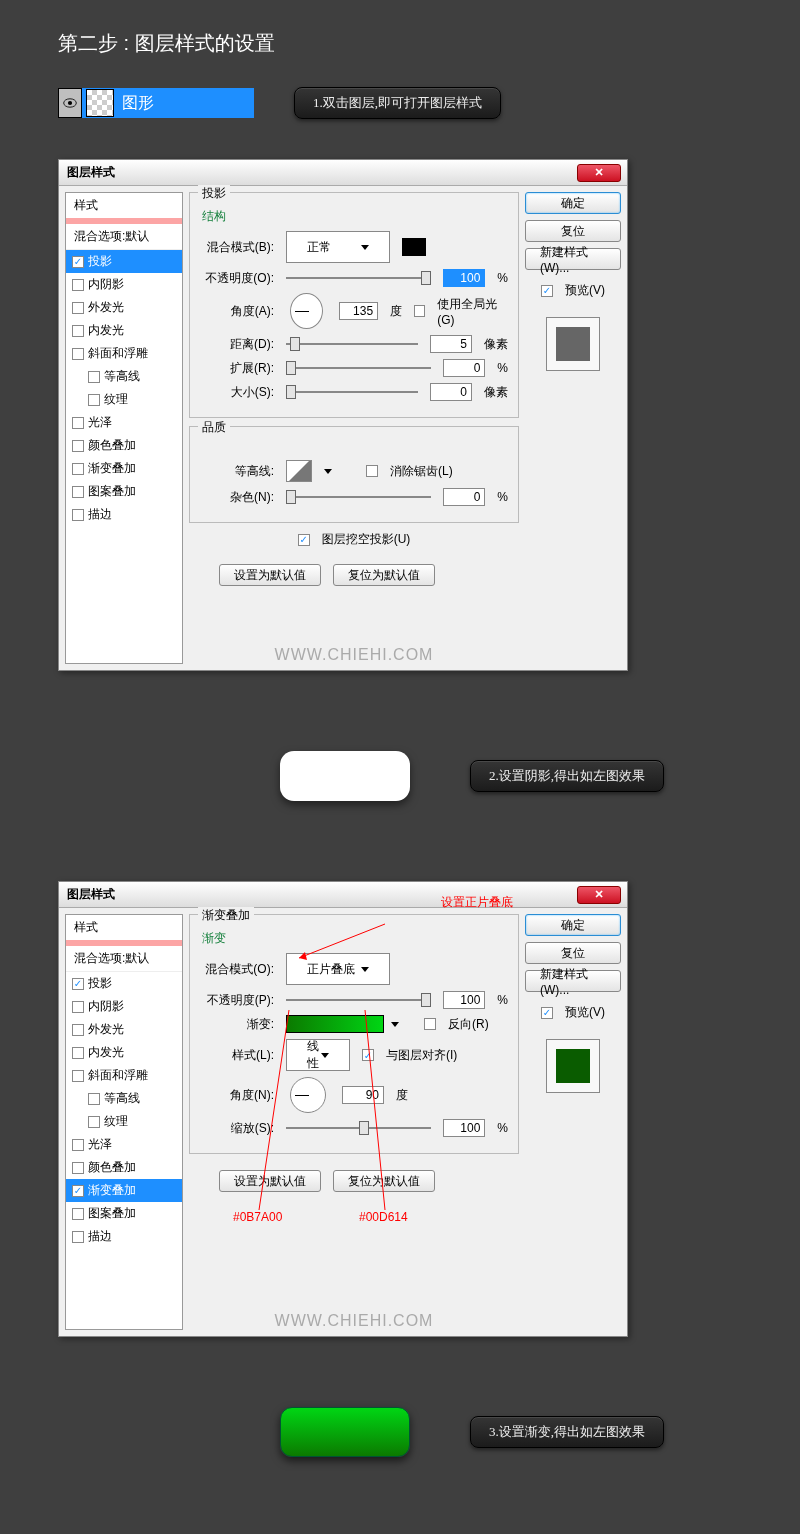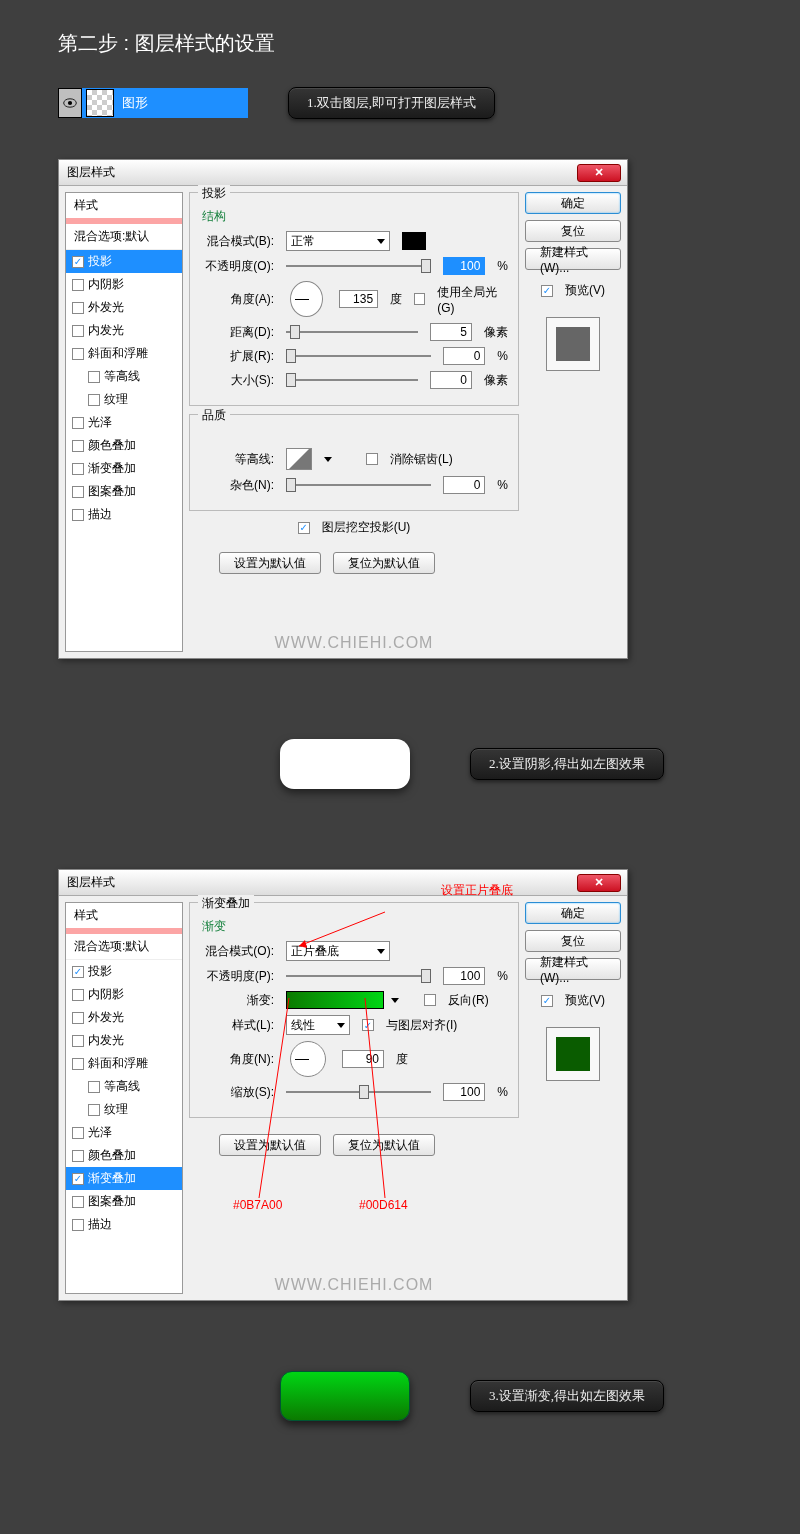--- a/index.html
+++ b/index.html
@@ -7,45 +7,45 @@
   .step-title { font-size: 20px; color: #fff; margin: 10px 0 30px 58px; }
 
   .layer-row { display: flex; align-items: center; gap: 40px; margin: 0 0 40px 58px; }
   .layer-item { display: flex; align-items: center; background: #1e8fff; height: 30px; padding-right: 100px; }
   .eye-icon { width: 24px; height: 30px; background: #bfbfbf; border: 1px solid #000; display: flex; align-items: center; justify-content: center; }
   .eye-icon svg { width: 14px; height: 10px; }
   .thumb { width: 28px; height: 28px; background-image:
       linear-gradient(45deg,#ccc 25%,transparent 25%),linear-gradient(-45deg,#ccc 25%,transparent 25%),
       linear-gradient(45deg,transparent 75%,#ccc 75%),linear-gradient(-45deg,transparent 75%,#ccc 75%);
     background-size: 10px 10px; background-position: 0 0,0 5px,5px -5px,-5px 0px; background-color: #fff; border: 1px solid #000; margin: 0 4px; }
-  .layer-label { color: #fff; font-size: 13px; margin-left: 4px; }
+  .layer-label { color: #fff; font-size: 16px; margin-left: 4px; }
 
   .tip { background: linear-gradient(#353535,#1b1b1b); border: 1px solid #000; border-radius: 8px; padding: 6px 18px; color: #eee; font-size: 13px; box-shadow: 0 2px 4px rgba(0,0,0,.5),inset 0 1px rgba(255,255,255,.1); font-family: Liberation Serif, serif; }
 
   .dialog { width: 570px; background: #f0f0f0; border: 1px solid #888; margin-left: 58px; color: #000; font-size: 12px; box-shadow: 2px 2px 6px rgba(0,0,0,.4); }
   .dlg-titlebar { display: flex; align-items: center; justify-content: space-between; height: 26px; background: linear-gradient(#fff,#ddd); border-bottom: 1px solid #aaa; padding: 0 6px 0 8px; }
-  .dlg-title { font-size: 12px; color: #000; }
+  .dlg-title { font-size: 12px; color: #000; font-weight: bold; }
   .dlg-close { width: 44px; height: 18px; background: linear-gradient(#e56,#c12); border: 1px solid #800; border-radius: 3px; color: #fff; display: flex; align-items: center; justify-content: center; font-size: 11px; font-weight: bold; }
 
   .dlg-body { display: flex; padding: 6px; gap: 6px; }
   .styles-panel { width: 118px; border: 1px solid #999; background: #fff; }
   .styles-header { padding: 4px 8px; border-bottom: 6px solid #fca5a5; }
   .styles-default { padding: 4px 8px; background: #fff; border-bottom: 1px solid #eee; font-size: 12px; }
   .style-row { display: flex; align-items: center; padding: 3px 6px; gap: 4px; font-size: 12px; }
   .style-row.sel { background: #1e8fff; color: #fff; }
   .style-row.indent { padding-left: 22px; }
   .chk { width: 12px; height: 12px; border: 1px solid #888; background: #fff; display: inline-flex; align-items: center; justify-content: center; font-size: 10px; color: #1e8fff; }
 
   .center-panel { flex: 1; position: relative; }
   .group { border: 1px solid #bbb; padding: 10px 10px 10px 12px; margin-bottom: 8px; background: #f0f0f0; }
   .group-title { position: relative; top: -18px; left: -4px; background: #f0f0f0; display: inline-block; padding: 0 4px; font-size: 12px; }
   .group-inner-title { font-size: 12px; color: #15803d; margin: -12px 0 6px 0; }
   .field-row { display: flex; align-items: center; gap: 12px; margin: 6px 0; font-size: 12px; }
   .field-row label { min-width: 72px; text-align: right; }
-  .select { border: 1px solid #888; background: #fff; height: 20px; width: 104px; padding: 0 4px; display: flex; align-items: center; justify-content: space-between; }
+  .select { border: 1px solid #888; background: #fff; height: 32px; width: 104px; padding: 0 20px; display: flex; align-items: center; justify-content: space-between; }
   .sel-arrow { width: 0; height: 0; border-left: 4px solid transparent; border-right: 4px solid transparent; border-top: 5px solid #000; }
   .swatch-black { width: 24px; height: 18px; background: #000; border: 1px solid #000; }
   .slider { flex: 1; height: 14px; position: relative; display: flex; align-items: center; }
   .slider-track { height: 2px; background: #888; width: 100%; }
   .slider-thumb { position: absolute; width: 10px; height: 14px; background: #e4e4e4; border: 1px solid #666; }
   .num-input { width: 42px; height: 18px; border: 1px solid #888; background: #fff; text-align: right; padding-right: 4px; line-height: 16px; }
   .num-input.blue { background: #1e8fff; color: #fff; border-color: #1e8fff; }
   .angle-dial { width: 36px; height: 36px; border: 1px solid #888; border-radius: 50%; background: #fff; margin: 0 4px; position: relative; }
   .angle-dial::after { content: ""; position: absolute; width: 14px; height: 1px; background: #000; left: 4px; top: 50%; transform-origin: right; }
   .gradient-swatch { width: 98px; height: 18px; border: 1px solid #000; background: linear-gradient(to right,#0b7a00,#00d614); margin-right: 2px; position: relative; }

